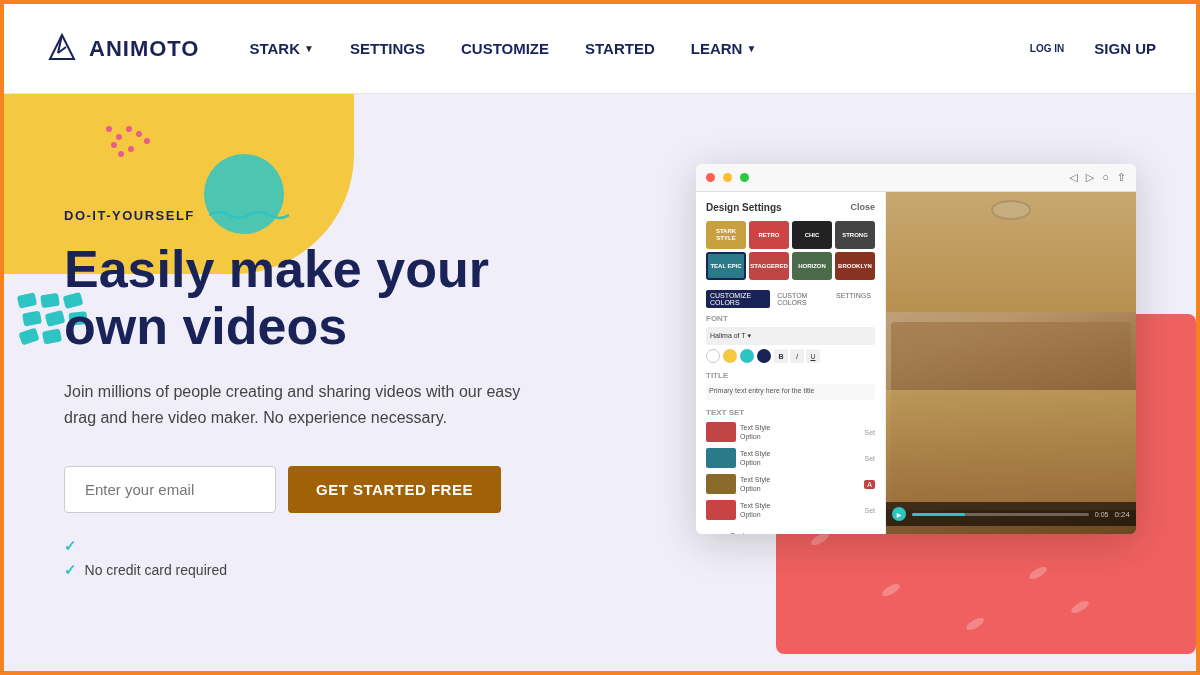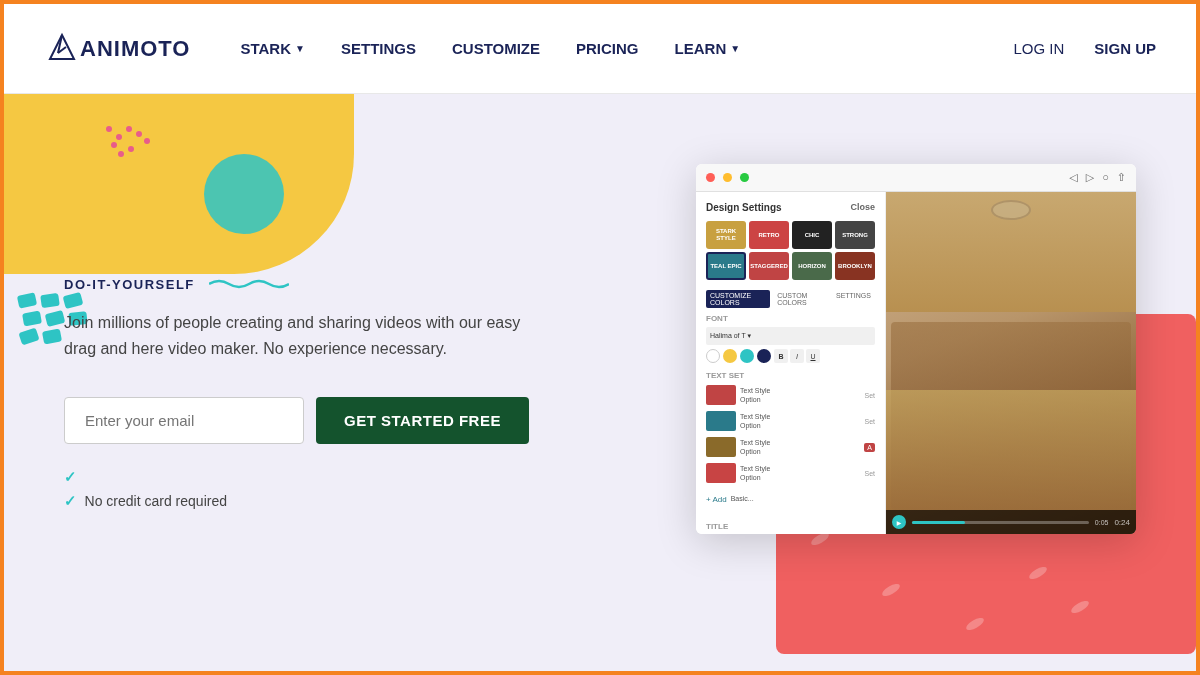--- a/index.html
+++ b/index.html
@@ -21,21 +21,21 @@
       align-items: center;
       padding: 0 40px;
       border-bottom: 1px solid #e8e8e8;
       position: relative;
       z-index: 10;
     }
 
     .logo-area {
       display: flex;
       align-items: center;
-      gap: 0;
+      gap: 9px;
       text-decoration: none;
       margin-right: 50px;
     }
 
     .logo-icon {
       width: 36px;
       height: 36px;
     }
 
     .logo-text {
@@ -69,22 +69,22 @@
       color: #1a2357;
     }
 
     .nav-right {
       display: flex;
       align-items: center;
       gap: 30px;
     }
 
     .nav-right .login {
-      font-size: 15px;
-      font-weight: 400;
+      font-size: 10px;
+      font-weight: 700;
       color: #1a2357;
       cursor: pointer;
       padding-left: 44px;
     }
 
     .nav-right .signup {
       font-size: 15px;
       font-weight: 600;
       color: #1a2357;
       cursor: pointer;
@@ -178,29 +178,29 @@
       display: flex;
       gap: 12px;
       margin-bottom: 24px;
     }
 
     .email-input {
       padding: 14px 20px;
       font-size: 15px;
       border: 1.5px solid #ccc;
       border-radius: 4px;
-      width: 240px;
+      width: 212px;
       color: #999;
       background: #fff;
       outline: none;
     }
 
     .cta-button {
       padding: 14px 28px;
-      background: #14532d;
+      background: #a16207;
       color: #fff;
       font-size: 15px;
       font-weight: 700;
       border: none;
       border-radius: 4px;
       cursor: pointer;
       letter-spacing: 0.5px;
       white-space: nowrap;
     }
 
@@ -439,21 +439,21 @@
       line-height: 1.1;
       text-transform: uppercase;
       background: rgba(0, 120, 150, 0.75);
       padding: 8px 12px;
       border-radius: 2px;
       width: 140px;
     }
 
     .video-controls {
       position: absolute;
-      bottom: 0;
+      bottom: 8px;
       left: 0;
       right: 0;
       height: 24px;
       background: rgba(0,0,0,0.6);
       display: flex;
       align-items: center;
       padding: 0 6px;
       gap: 6px;
       margin-top: 42px;
     }
@@ -524,21 +524,21 @@
       <span>STARK</span>
       <span class="chevron">▼</span>
     </a>
     <a class="nav-item">
       <span>SETTINGS</span>
     </a>
     <a class="nav-item">
       <span>CUSTOMIZE</span>
     </a>
     <a class="nav-item">
-      <span>PRICING</span>
+      <span>STARTED</span>
     </a>
     <a class="nav-item">
       <span>LEARN</span>
       <span class="chevron">▼</span>
     </a>
   </nav>
 
   <div class="nav-right">
     <span class="login">LOG IN</span>
     <span class="signup">SIGN UP</span>
@@ -581,20 +581,24 @@
   </div>
 
   <div class="hero-content">
     <div class="diy-label">
       <span>DO-IT-YOURSELF</span>
       <svg width="80" height="12" viewBox="0 0 80 12">
         <path d="M0,6 Q10,0 20,6 Q30,12 40,6 Q50,0 60,6 Q70,12 80,6" fill="none" stroke="#2ec4c4" stroke-width="2.5"></path>
       </svg>
     </div>
 
+    <h1 class="hero-title">
+      <span>Easily make your</span><br>
+      <span>own videos</span>
+    </h1>
 
     <p class="hero-subtitle">Join millions of people creating and sharing videos with our easy drag and here video maker. No experience necessary.</p>
 
     <div class="email-form">
       <input class="email-input" type="email" placeholder="Enter your email" style="">
       <button class="cta-button">GET STARTED FREE</button>
     </div>
 
     <ul class="checklist">
       <li>
@@ -686,20 +690,25 @@
                     <b>B</b>
                   </div>
                 <div class="fsb">
                     <i>I</i>
                   </div>
                 <div class="fsb">
                     <u>U</u>
                   </div>
               </div>
             </div>
+          </div>
+
+          <div class="panel-section">
+            <div class="panel-label">Title</div>
+            <div style="font-size:7px;color:#555;background:#f8f8f8;padding:3px;border-radius:2px;height:16px;">Primary text entry here for the title</div>
           </div>
 
           <div class="panel-section">
             <div class="panel-label">Text Set</div>
             <div class="slide-list">
               <div class="slide-row">
                 <div class="slide-thumb-sm" style="background:#c04444;"></div>
                 <div class="slide-text-sm">Text Style<br>Option</div>
                 <div style="font-size:7px;color:#999;margin-left:auto;">Set</div>
               </div>
@@ -717,25 +726,20 @@
                 <div class="slide-thumb-sm" style="background:#c84444;"></div>
                 <div class="slide-text-sm">Text Style<br>Option</div>
                 <div style="font-size:7px;color:#999;margin-left:auto;">Set</div>
               </div>
               <div class="slide-row">
                 <div style="font-size:8px;color:#2a7a8a;cursor:pointer;">+ Add</div>
                 <div class="slide-text-sm">Basic...</div>
               </div>
             </div>
           </div>
-
-          <div class="panel-section">
-            <div class="panel-label">Title</div>
-            <div style="font-size:7px;color:#555;background:#f8f8f8;padding:3px;border-radius:2px;height:16px;">Primary text entry here for the title</div>
-          </div>
         </div>
 
         <div class="video-preview-area">
 
           <div style="position:absolute;inset:0;background:linear-gradient(160deg, #d4b896 0%, #b8956a 40%, #8a6034 70%, #6b4820 100%);"></div>
 
           <div style="position:absolute;top:0;left:0;right:0;height:35%;background:linear-gradient(to bottom, #c8a870, #b89050);"></div>
 
           <div style="position:absolute;top:8px;left:50%;transform:translateX(-50%);width:40px;height:20px;background:rgba(200,180,140,0.6);border-radius:50%;border:2px solid rgba(150,120,80,0.5);"></div>
 

